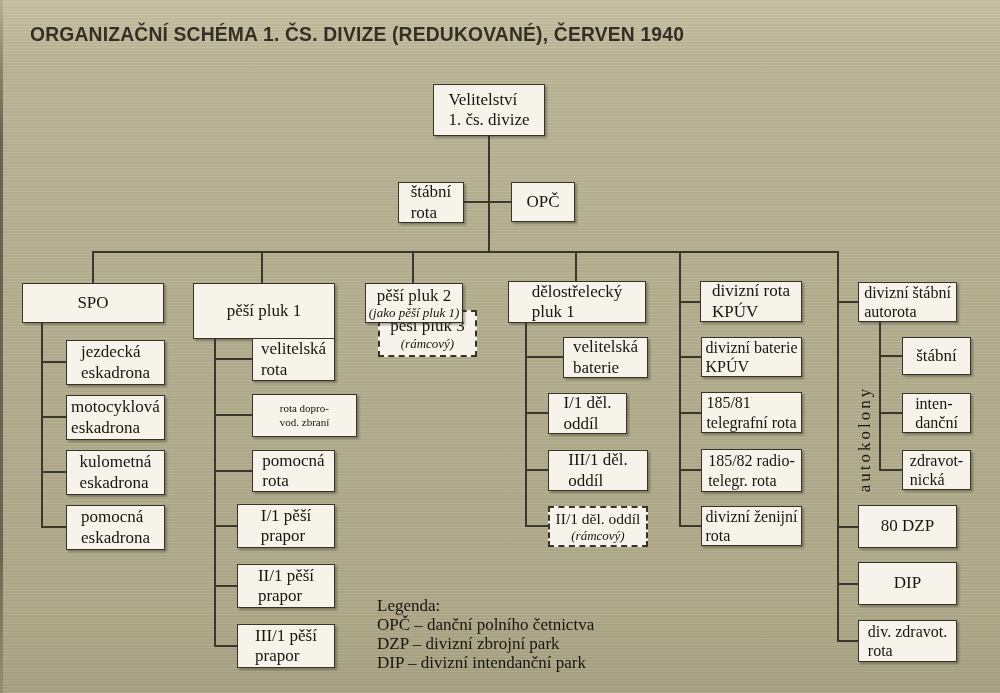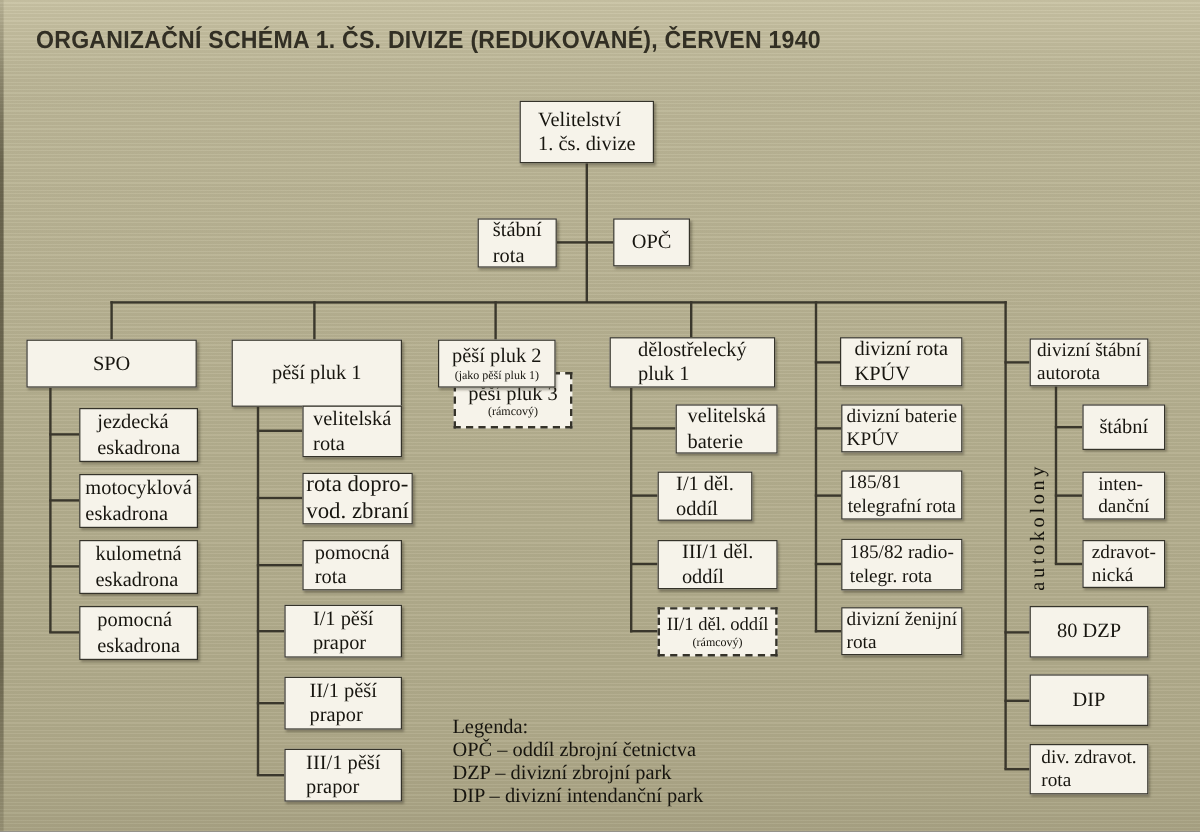--- a/index.html
+++ b/index.html
@@ -20,21 +20,21 @@
     transform:scaleX(.94);transform-origin:left center;white-space:nowrap;
   }
   .node{
     position:absolute;background:#f6f3ea;border:1.5px solid #35332a;
     display:flex;flex-direction:column;align-items:center;justify-content:center;
     text-align:left;font-size:17px;line-height:1.2;white-space:pre-line;
     box-shadow:1.5px 2px 2px rgba(55,50,35,.4);
     box-sizing:border-box;z-index:2;
   }
   .dashed{border:2px dashed #35332a;box-shadow:none;}
-  .sub{font-size:10px;line-height:1.1;white-space:nowrap;}
+  .sub{font-size:13px;line-height:1.1;white-space:nowrap;font-style:italic;}
   .vl{position:absolute;width:2px;background:#3a372c;z-index:1;}
   .hl{position:absolute;height:2px;background:#3a372c;z-index:1;}
   .rot-label{
     position:absolute;left:786px;top:428px;width:160px;height:22px;
     transform:rotate(-90deg);transform-origin:center;
     font-size:17px;letter-spacing:3px;text-align:center;z-index:2;
   }
   .legend{position:absolute;left:377px;top:596px;font-size:17px;line-height:19px;z-index:2;}
   .legend div{white-space:nowrap;}
 </style>
@@ -103,21 +103,21 @@
   <div class="node" style="left:66px;top:395px;width:99px;height:45px;font-size:17px">motocyklová
 eskadrona</div>
   <div class="node" style="left:66px;top:450px;width:99px;height:45px">kulometná
 eskadrona</div>
   <div class="node" style="left:66px;top:505px;width:99px;height:45px">pomocná
 eskadrona</div>
 
   <div class="node" style="left:193px;top:283px;width:142px;height:56px">pěší pluk 1</div>
   <div class="node" style="left:252px;top:338px;width:83px;height:43px">velitelská
 rota</div>
-  <div class="node" style="left:252px;top:394px;width:92px;height:43px;font-size:19px">rota dopro-
+  <div class="node" style="left:252px;top:394px;width:105px;height:43px;font-size:11px">rota dopro-
 vod. zbraní</div>
   <div class="node" style="left:252px;top:450px;width:83px;height:42px">pomocná
 rota</div>
   <div class="node" style="left:237px;top:504px;width:98px;height:44px">I/1 pěší
 prapor</div>
   <div class="node" style="left:237px;top:564px;width:98px;height:44px">II/1 pěší
 prapor</div>
   <div class="node" style="left:237px;top:624px;width:98px;height:44px">III/1 pěší
 prapor</div>
 
@@ -163,18 +163,18 @@
   <div class="node" style="left:902px;top:450px;width:69px;height:40px;font-size:16px">zdravot-
 nická</div>
 
   <div class="node" style="left:858px;top:505px;width:99px;height:43px">80 DZP</div>
   <div class="node" style="left:858px;top:562px;width:99px;height:43px">DIP</div>
   <div class="node" style="left:858px;top:620px;width:99px;height:42px;font-size:16px">div. zdravot.
 rota</div>
 
   <div class="legend">
     <div>Legenda:</div>
-    <div>OPČ – oddíl zbrojní četnictva</div>
+    <div>OPČ – danční polního četnictva</div>
     <div>DZP – divizní zbrojní park</div>
     <div>DIP – divizní intendanční park</div>
   </div>
 
 </div>
 
 </body></html>

